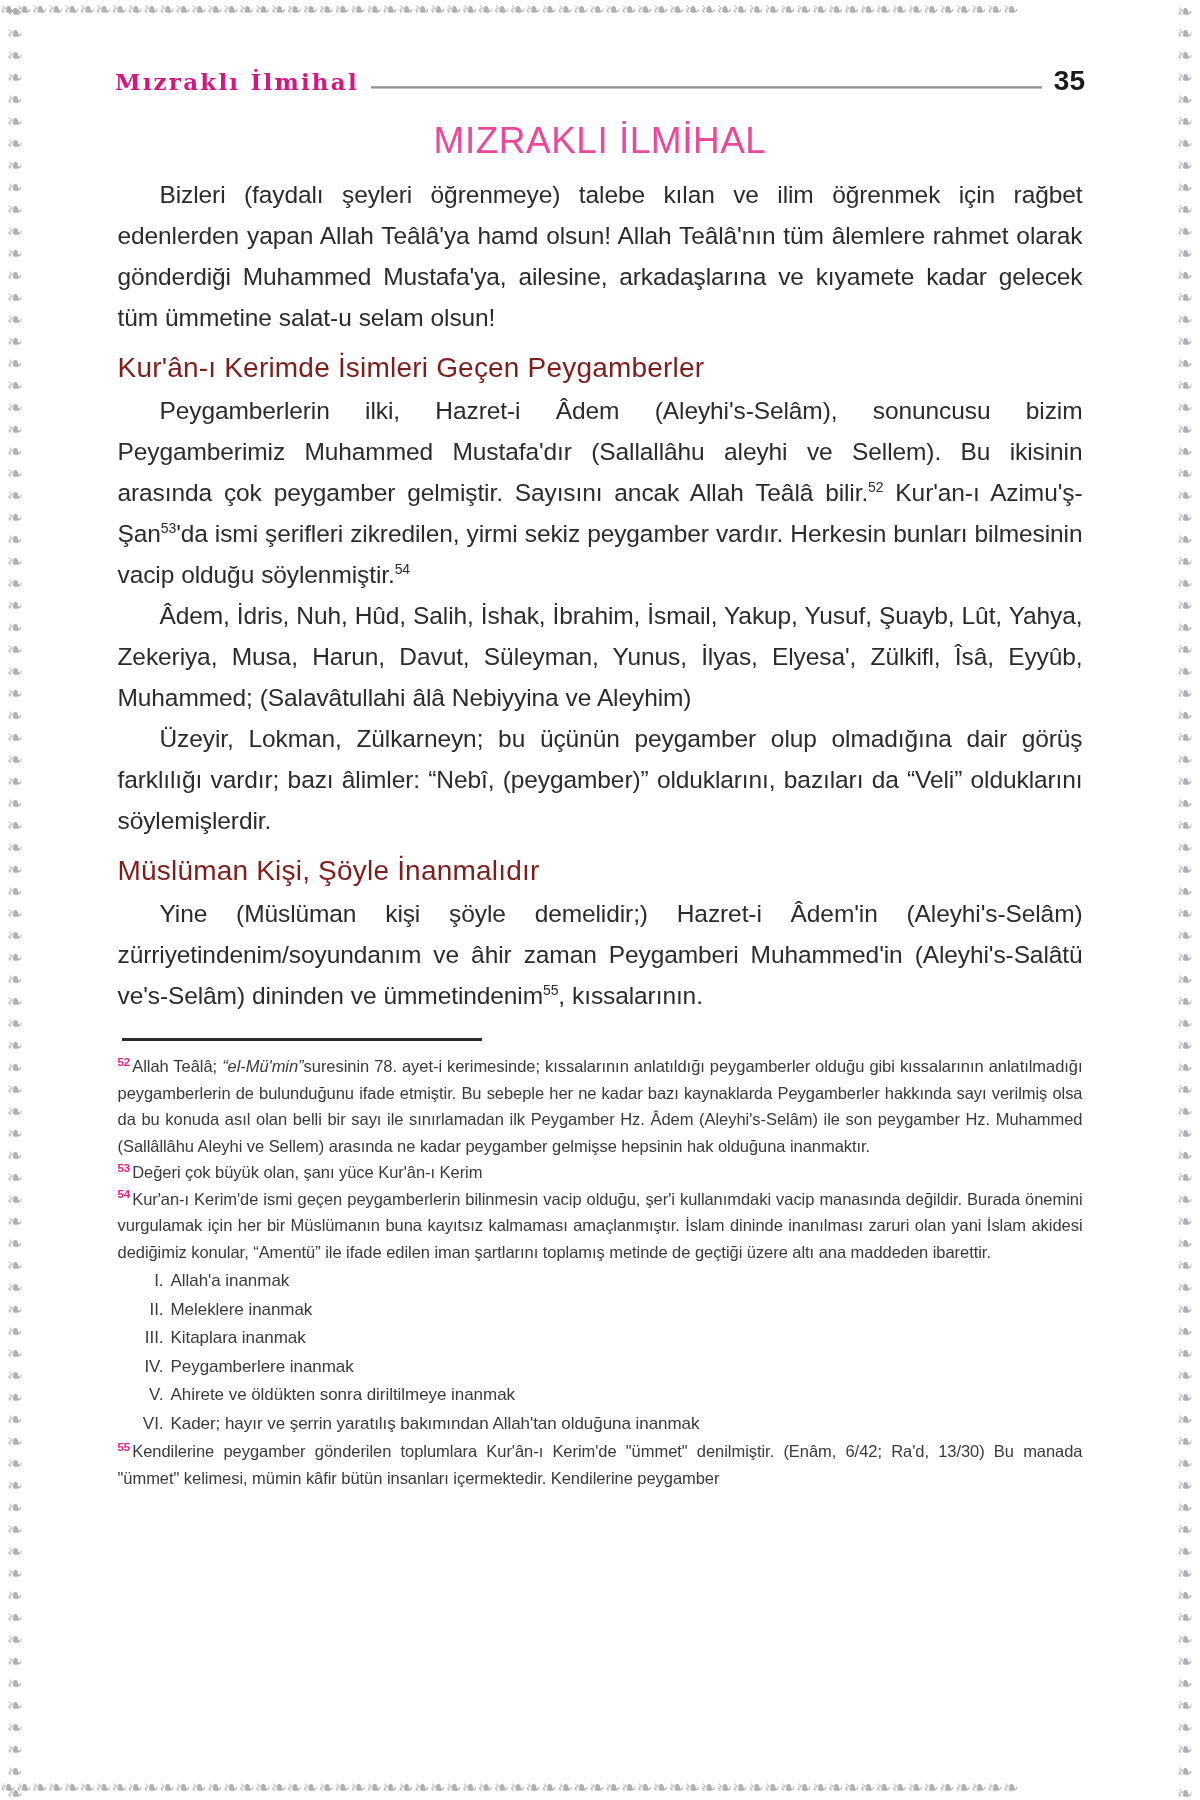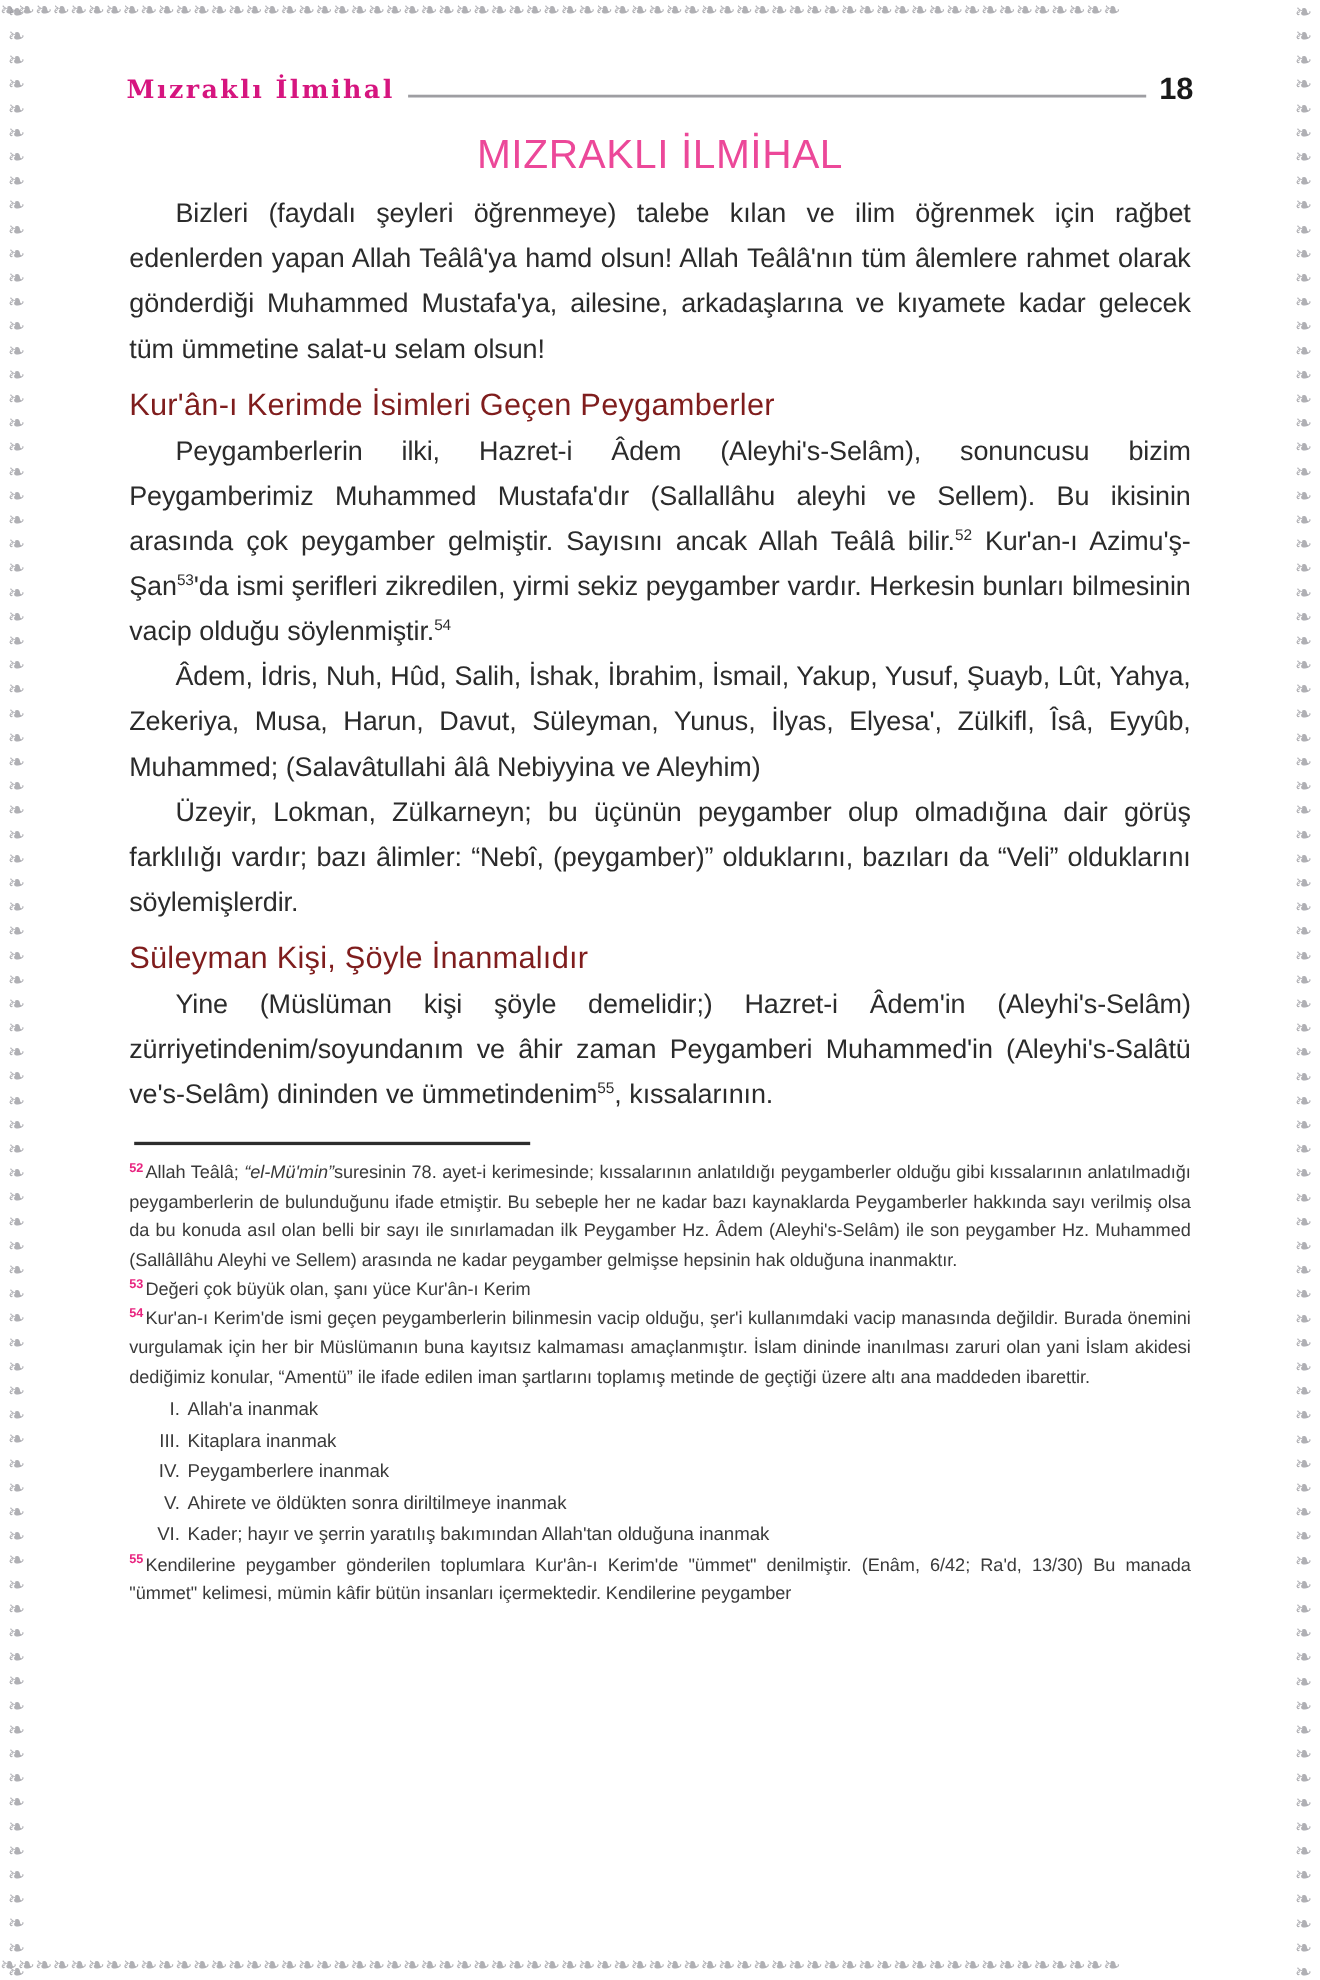--- a/index.html
+++ b/index.html
@@ -182,38 +182,38 @@
 <div class="ornament ornament-top">❧❧❧❧❧❧❧❧❧❧❧❧❧❧❧❧❧❧❧❧❧❧❧❧❧❧❧❧❧❧❧❧❧❧❧❧❧❧❧❧❧❧❧❧❧❧❧❧❧❧❧❧❧❧❧❧❧❧❧❧❧❧❧❧</div>
 <div class="ornament ornament-bottom">❧❧❧❧❧❧❧❧❧❧❧❧❧❧❧❧❧❧❧❧❧❧❧❧❧❧❧❧❧❧❧❧❧❧❧❧❧❧❧❧❧❧❧❧❧❧❧❧❧❧❧❧❧❧❧❧❧❧❧❧❧❧❧❧</div>
 <div class="ornament ornament-left">❧❧❧❧❧❧❧❧❧❧❧❧❧❧❧❧❧❧❧❧❧❧❧❧❧❧❧❧❧❧❧❧❧❧❧❧❧❧❧❧❧❧❧❧❧❧❧❧❧❧❧❧❧❧❧❧❧❧❧❧❧❧❧❧❧❧❧❧❧❧❧❧❧❧❧❧❧❧❧❧❧❧❧❧</div>
 <div class="ornament ornament-right">❧❧❧❧❧❧❧❧❧❧❧❧❧❧❧❧❧❧❧❧❧❧❧❧❧❧❧❧❧❧❧❧❧❧❧❧❧❧❧❧❧❧❧❧❧❧❧❧❧❧❧❧❧❧❧❧❧❧❧❧❧❧❧❧❧❧❧❧❧❧❧❧❧❧❧❧❧❧❧❧❧❧❧❧</div>
 
 <div class="page">
 
   <div class="runhead">
     <div class="runhead-title">Mızraklı İlmihal</div>
     <div class="runhead-rule"></div>
-    <div class="runhead-pageno">18</div>
+    <div class="runhead-pageno">35</div>
   </div>
 
   <div class="column">
 
     <h1 class="doc-title">MIZRAKLI İLMİHAL</h1>
 
     <p class="body">Bizleri (faydalı şeyleri öğrenmeye) talebe kılan ve ilim öğrenmek için rağbet edenlerden yapan Allah Teâlâ'ya hamd olsun! Allah Teâlâ'nın tüm âlemlere rahmet olarak gönderdiği Muhammed Mustafa'ya, ailesine, arkadaşlarına ve kıyamete kadar gelecek tüm ümmetine salat-u selam olsun!</p>
 
     <h2 class="section-head">Kur'ân-ı Kerimde İsimleri Geçen Peygamberler</h2>
 
     <p class="body"><span>Peygamberlerin ilki, Hazret-i Âdem (Aleyhi's-Selâm), sonuncusu bizim Peygamberimiz Muhammed Mustafa'dır (Sallallâhu aleyhi ve Sellem). Bu ikisinin arasında çok peygamber gelmiştir. Sayısını ancak Allah Teâlâ bilir.</span><sup class="fn">52</sup><span> Kur'an-ı Azimu'ş-Şan</span><sup class="fn">53</sup><span>'da ismi şerifleri zikredilen, yirmi sekiz peygamber vardır. Herkesin bunları bilmesinin vacip olduğu söylenmiştir.</span><sup class="fn">54</sup></p>
 
     <p class="body">Âdem, İdris, Nuh, Hûd, Salih, İshak, İbrahim, İsmail, Yakup, Yusuf, Şuayb, Lût, Yahya, Zekeriya, Musa, Harun, Davut, Süleyman, Yunus, İlyas, Elyesa', Zülkifl, Îsâ, Eyyûb, Muhammed; (Salavâtullahi âlâ Nebiyyina ve Aleyhim)</p>
 
     <p class="body">Üzeyir, Lokman, Zülkarneyn; bu üçünün peygamber olup olmadığına dair görüş farklılığı vardır; bazı âlimler: “Nebî, (peygamber)” olduklarını, bazıları da “Veli” olduklarını söylemişlerdir.</p>
 
-    <h2 class="section-head">Süleyman Kişi, Şöyle İnanmalıdır</h2>
+    <h2 class="section-head">Müslüman Kişi, Şöyle İnanmalıdır</h2>
 
     <p class="body"><span>Yine (Müslüman kişi şöyle demelidir;) Hazret-i Âdem'in (Aleyhi's-Selâm) zürriyetindenim/soyundanım ve âhir zaman Peygamberi Muhammed'in (Aleyhi's-Salâtü ve's-Selâm) dininden ve ümmetindenim</span><sup class="fn">55</sup><span>, kıssalarının.</span></p>
 
     <div class="fn-rule"></div>
 
     <div class="footnotes">
 
       <div class="footnote">
         <span class="fn-marker">52</span><span>Allah Teâlâ; </span><span class="fn-italic">“el-Mü'min”</span><span>suresinin 78. ayet-i kerimesinde; kıssalarının anlatıldığı peygamberler olduğu gibi kıssalarının anlatılmadığı peygamberlerin de bulunduğunu ifade etmiştir. Bu sebeple her ne kadar bazı kaynaklarda Peygamberler hakkında sayı verilmiş olsa da bu konuda asıl olan belli bir sayı ile sınırlamadan ilk Peygamber Hz. Âdem (Aleyhi's-Selâm) ile son peygamber Hz. Muhammed (Sallâllâhu Aleyhi ve Sellem) arasında ne kadar peygamber gelmişse hepsinin hak olduğuna inanmaktır.</span>
       </div>
@@ -223,20 +223,24 @@
       </div>
 
       <div class="footnote">
         <span class="fn-marker">54</span><span>Kur'an-ı Kerim'de ismi geçen peygamberlerin bilinmesin vacip olduğu, şer'i kullanımdaki vacip manasında değildir. Burada önemini vurgulamak için her bir Müslümanın buna kayıtsız kalmaması amaçlanmıştır. İslam dininde inanılması zaruri olan yani İslam akidesi dediğimiz konular, “Amentü” ile ifade edilen iman şartlarını toplamış metinde de geçtiği üzere altı ana maddeden ibarettir.</span>
       </div>
 
       <ul class="fn-list">
         <li>
             <span class="num">I.</span>
             <span>Allah'a inanmak</span>
+          </li>
+        <li>
+            <span class="num">II.</span>
+            <span>Meleklere inanmak</span>
           </li>
         <li>
             <span class="num">III.</span>
             <span>Kitaplara inanmak</span>
           </li>
         <li>
             <span class="num">IV.</span>
             <span>Peygamberlere inanmak</span>
           </li>
         <li>

